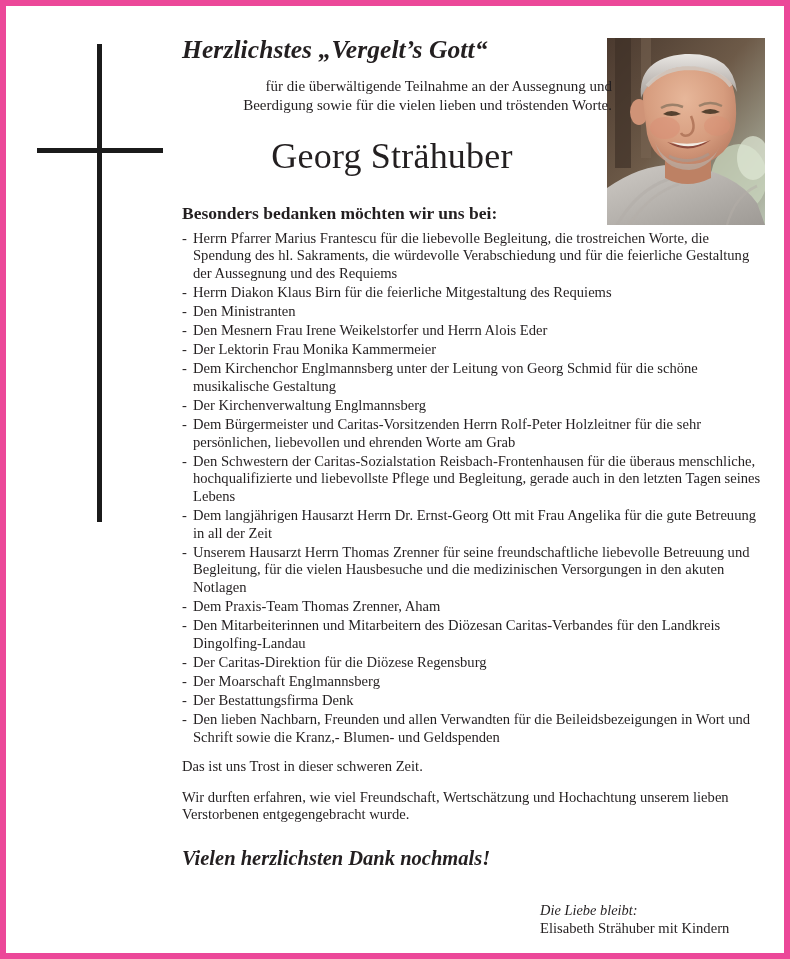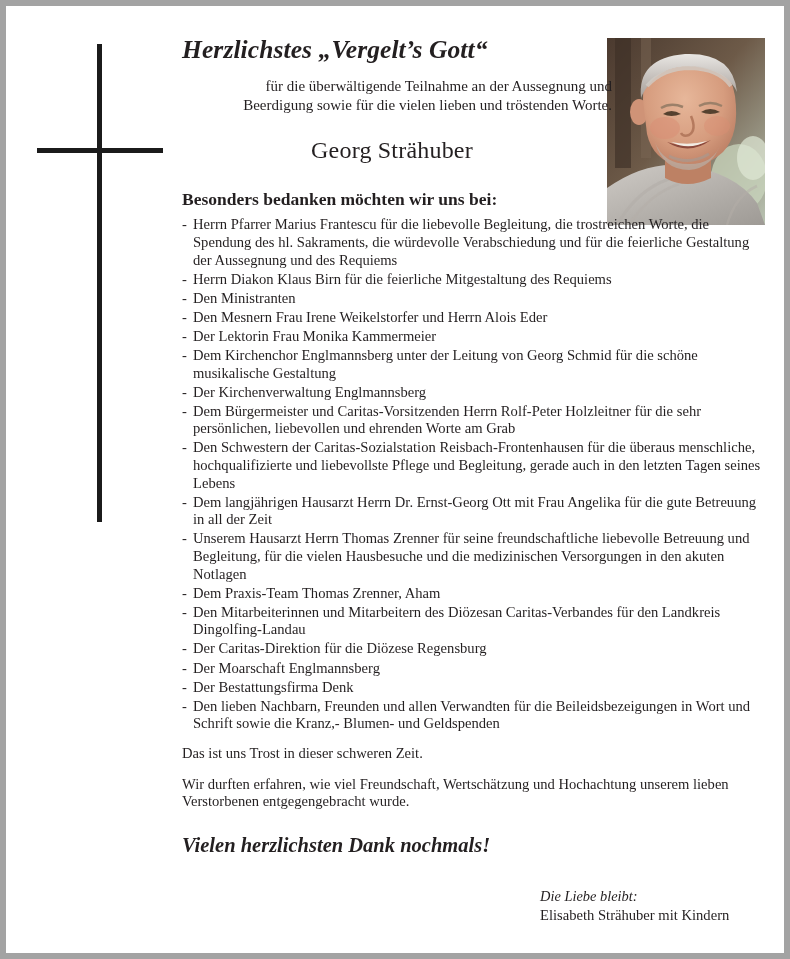--- a/index.html
+++ b/index.html
@@ -13,21 +13,21 @@
     font-family: "Liberation Serif", "DejaVu Serif", serif;
     color: #231f20;
     overflow: hidden;
   }
 
   #notice {
     position: relative;
     width: 790px;
     height: 959px;
     box-sizing: border-box;
-    border: 6px solid #a3a3a3;
+    border: 6px solid #ec4899;
     background: #ffffff;
   }
 
   
   .cross-wrap {
     position: absolute;
     left: 27px;
     top: 38px;
     width: 140px;
     height: 480px;
@@ -81,21 +81,21 @@
 
   .intro {
     font-size: 15px;
     line-height: 1.28;
     margin: 12px;
     width: 418px;
     text-align: right;
   }
 
   .deceased-name {
-    font-size: 24px;
+    font-size: 36px;
     line-height: 1.1;
     text-align: center;
     margin: 22px 0 0 0;
     width: 420px;
     letter-spacing: 0.2px;
   }
 
   .section-title {
     font-weight: bold;
     font-size: 17.5px;

